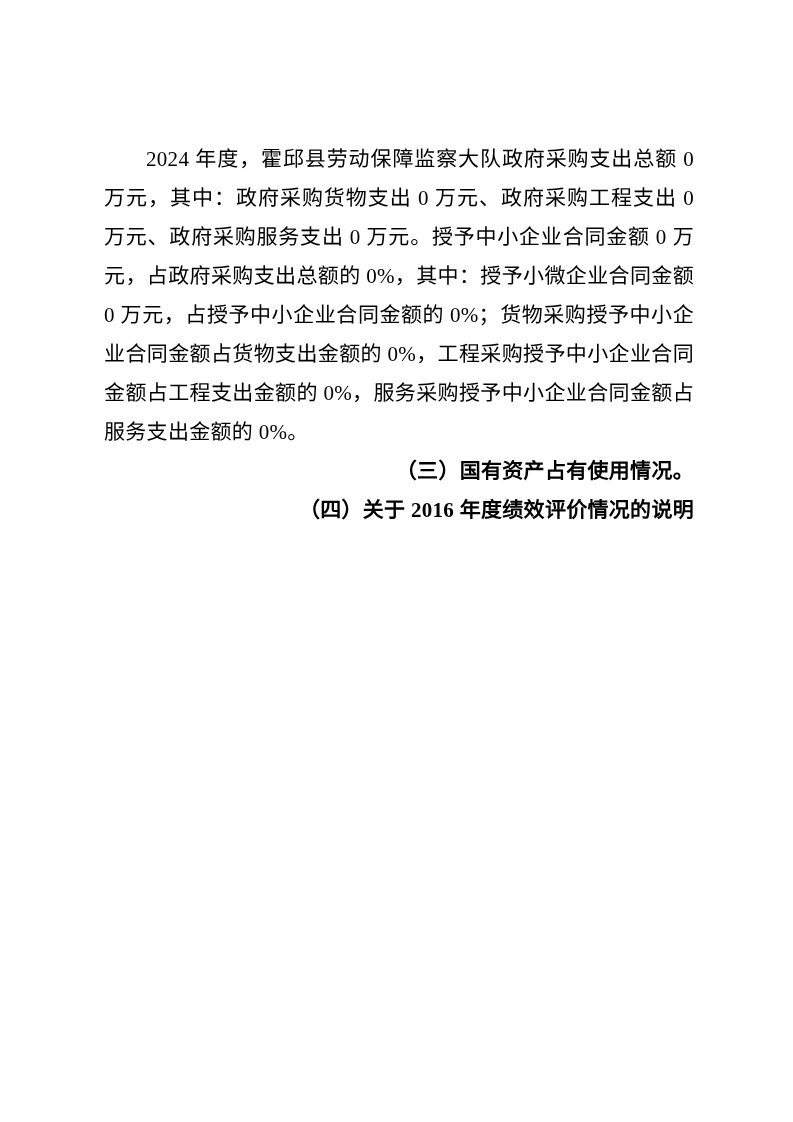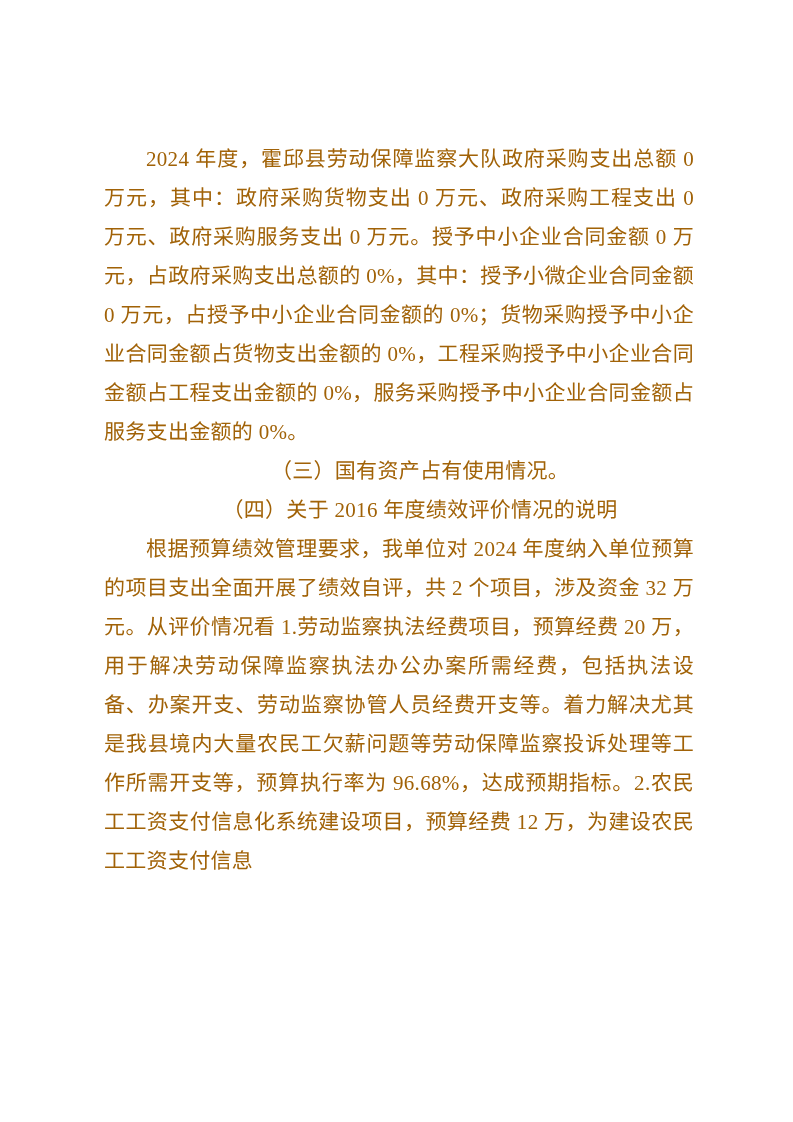--- a/index.html
+++ b/index.html
@@ -9,55 +9,54 @@
     background: #ffffff;
   }
   .page {
     position: relative;
     width: 793px;
     height: 961px;
     margin: 0 auto;
     background: #ffffff;
     overflow: hidden;
     font-family: "Liberation Serif", "DejaVu Serif", serif;
-    color: #a16207;
+    color: #000000;
   }
   .content {
     position: absolute;
     top: 140px;
     left: 104px;
     width: 590px;
   }
   .para {
     margin: 0;
     font-size: 21px;
     line-height: 39px;
     text-align: justify;
     text-indent: 2em;
     word-break: break-all;
     letter-spacing: 0.3px;
   }
   .para.heading {
-    font-weight: normal;
-    text-align: center;
+    font-weight: bold;
+    text-align: right;
   }
   .page-number {
     position: absolute;
     right: 30px;
     top: 998px;
     font-size: 20px;
     line-height: 24px;
     letter-spacing: 1px;
   }
 </style>
 </head>
 <body>
 
 <div class="page">
   <div class="content">
     <p class="para">2024 年度，霍邱县劳动保障监察大队政府采购支出总额 0 万元，其中：政府采购货物支出 0 万元、政府采购工程支出 0 万元、政府采购服务支出 0 万元。授予中小企业合同金额 0 万元，占政府采购支出总额的 0%，其中：授予小微企业合同金额 0 万元，占授予中小企业合同金额的 0%；货物采购授予中小企业合同金额占货物支出金额的 0%，工程采购授予中小企业合同金额占工程支出金额的 0%，服务采购授予中小企业合同金额占服务支出金额的 0%。</p>
     <p class="para heading">（三）国有资产占有使用情况。</p>
     <p class="para heading">（四）关于 2016 年度绩效评价情况的说明</p>
-    <p class="para">根据预算绩效管理要求，我单位对 2024 年度纳入单位预算的项目支出全面开展了绩效自评，共 2 个项目，涉及资金 32 万元。从评价情况看 1.劳动监察执法经费项目，预算经费 20 万，用于解决劳动保障监察执法办公办案所需经费，包括执法设备、办案开支、劳动监察协管人员经费开支等。着力解决尤其是我县境内大量农民工欠薪问题等劳动保障监察投诉处理等工作所需开支等，预算执行率为 96.68%，达成预期指标。2.农民工工资支付信息化系统建设项目，预算经费 12 万，为建设农民工工资支付信息</p>
   </div>
 
   <div class="page-number">-9-</div>
 </div>
 
 </body></html>

